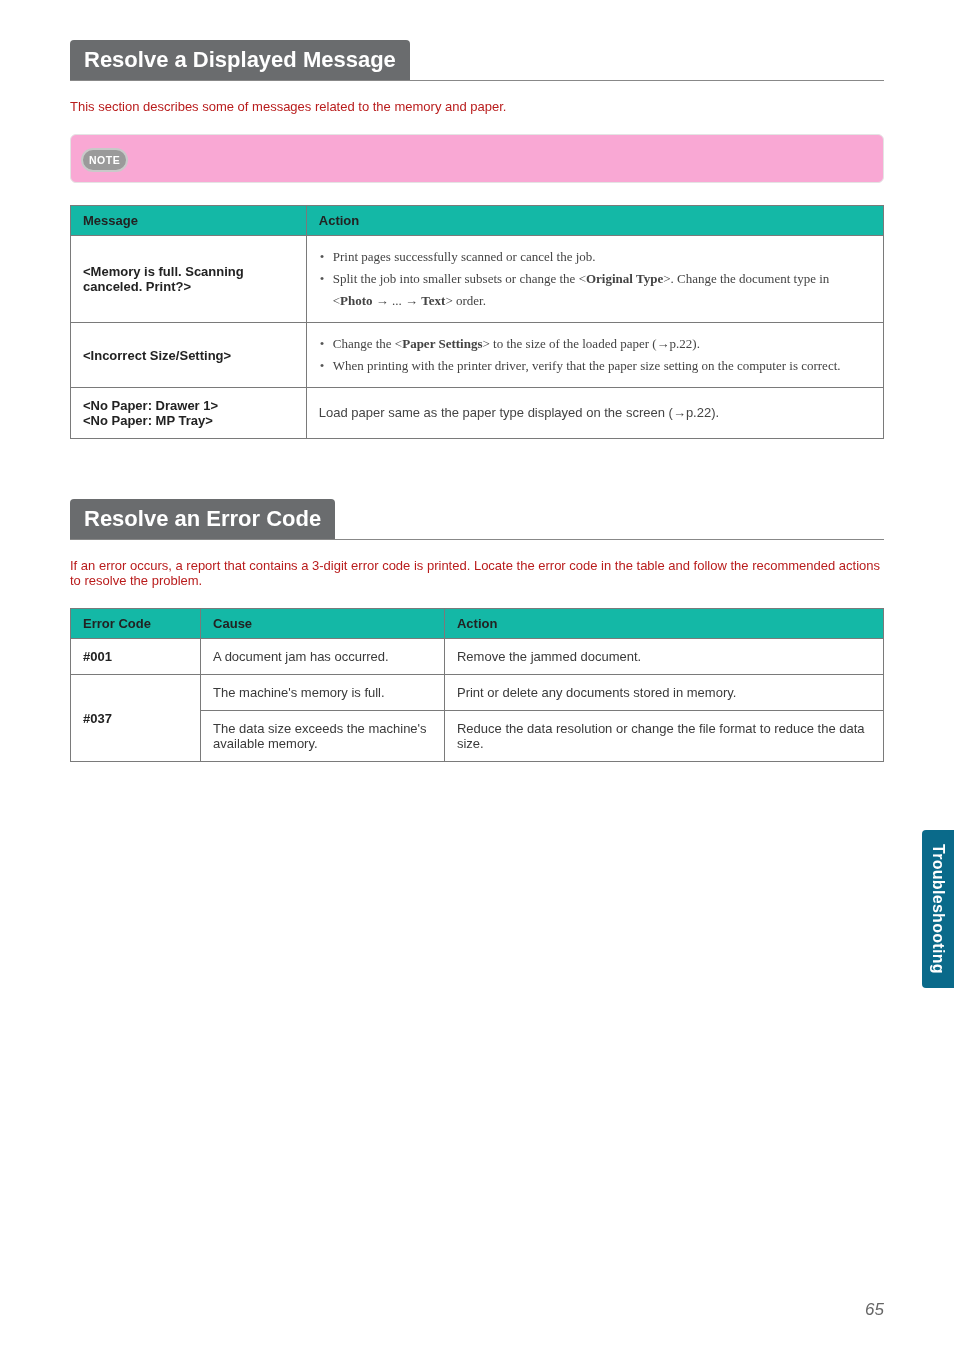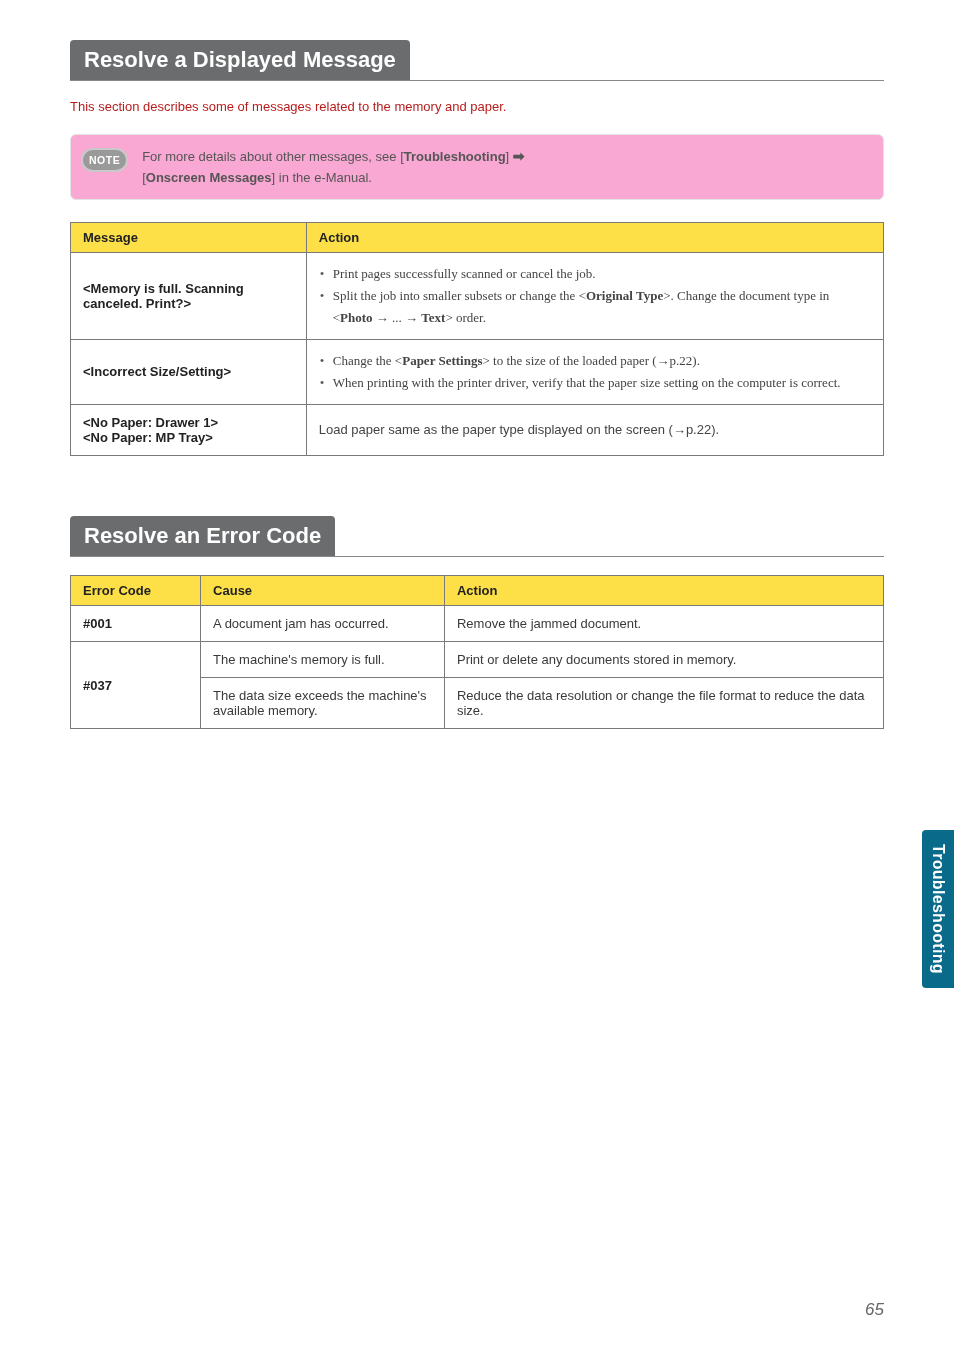--- a/index.html
+++ b/index.html
@@ -69,21 +69,21 @@
     margin-bottom: 60px;
     font-size: 13px;
   }
   th, td {
     border: 1px solid #7a7a7a;
     padding: 10px 12px;
     text-align: left;
     vertical-align: middle;
   }
   th {
-    background: #fde047;
+    background: #14b8a6;
     font-weight: 700;
     color: #222;
     padding: 7px 12px;
   }
   .msg-cell { font-weight: 700; color: #222; width: 29%; }
   .action-cell { color: #444; line-height: 1.7; }
   .bullets { list-style: none; padding-left: 0; }
   .bullets li { position: relative; padding-left: 14px; font-family: Liberation Serif, serif; }
   .bullets li::before {
     content: "•";
@@ -123,24 +123,20 @@
 
 <div class="page">
 
   <div class="section-rule">
     <div class="section-header">Resolve a Displayed Message</div>
   </div>
   <p class="intro">This section describes some of messages related to the memory and paper.</p>
 
   <div class="note-box">
     <span class="note-badge">NOTE</span>
-    <div class="note-text">
-      <span>For more details about other messages, see [</span><b>Troubleshooting</b><span>] </span><span class="arrow">➡</span><br>
-      <span>[</span><b>Onscreen Messages</b><span>] in the e-Manual.</span>
-    </div>
   </div>
 
   <table>
     <thead>
       <tr>
         <th>Message</th>
         <th>Action</th>
       </tr>
     </thead>
     <tbody>
@@ -166,20 +162,21 @@
         <td class="msg-cell">&lt;No Paper: Drawer 1&gt;<br>&lt;No Paper: MP Tray&gt;</td>
         <td class="action-cell">Load paper same as the paper type displayed on the screen (→p.22).</td>
       </tr>
     </tbody>
   </table>
 
   <div class="section2">
     <div class="section-rule">
       <div class="section-header">Resolve an Error Code</div>
     </div>
+    <p class="intro">If an error occurs, a report that contains a 3-digit error code is printed. Locate the error code in the table and follow the recommended actions to resolve the problem.</p>
 
     <table>
       <thead>
         <tr>
           <th class="err-code">Error Code</th>
           <th class="cause-col">Cause</th>
           <th>Action</th>
         </tr>
       </thead>
       <tbody>

